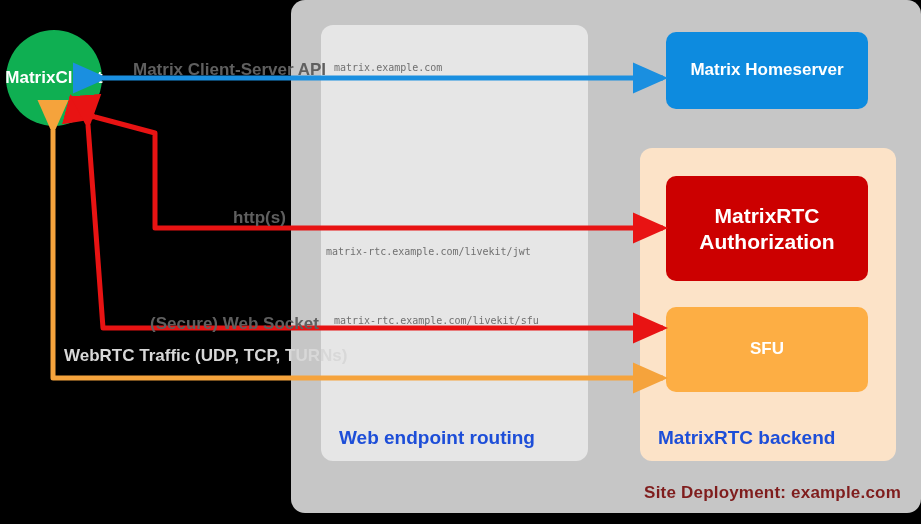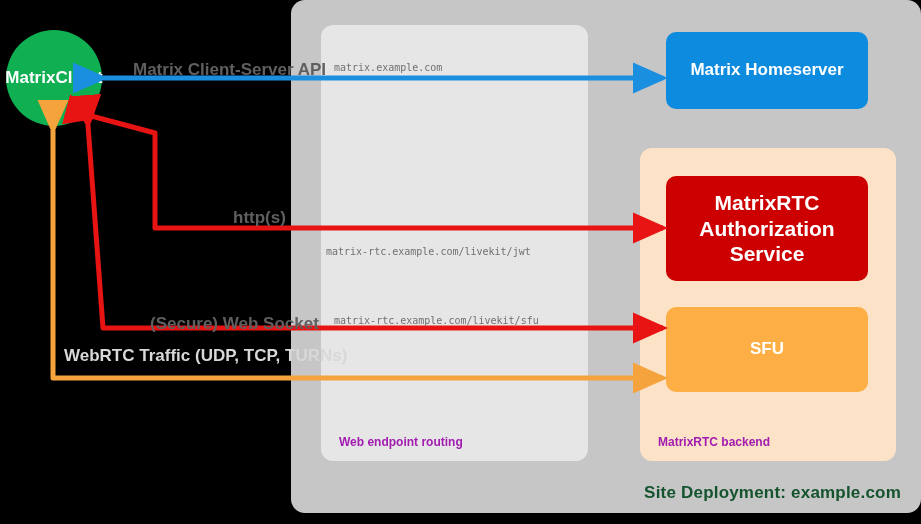--- a/index.html
+++ b/index.html
@@ -24,21 +24,21 @@
     top: 0px;
     width: 630px;
     height: 513px;
     background: #c6c6c6;
     border-radius: 14px;
   }
   .site-label {
     position: absolute;
     right: 20px;
     bottom: 10px;
-    color: #14532d;
+    color: #7f1d1d;
     font-size: 17px;
     font-weight: bold;
     letter-spacing: .2px;
     white-space: nowrap;
     text-align: right;
   }
 
   .routing-box {
     position: absolute;
     left: 321px;
@@ -54,23 +54,23 @@
     top: 148px;
     width: 256px;
     height: 313px;
     background: #fce3c8;
     border-radius: 12px;
   }
   .group-label {
     position: absolute;
     left: 18px;
     bottom: 12px;
-    font-size: 12px;
-    font-weight: bold;
-    color: #a21caf;
+    font-size: 19px;
+    font-weight: bold;
+    color: #1d4ed8;
     white-space: nowrap;
   }
 
   
   .client-circle {
     position: absolute;
     left: 6px;
     top: 30px;
     width: 96px;
     height: 96px;
@@ -166,21 +166,20 @@
   </div>
 
   <div class="node node-homeserver">
     <span>Matrix Homeserver</span>
   </div>
 
   <div class="node node-auth">
     <div>
       <div>MatrixRTC</div>
       <div>Authorization</div>
-      <div>Service</div>
     </div>
   </div>
 
   <div class="node node-sfu">
     <span>SFU</span>
   </div>
 
   <svg id="wires" viewBox="0 0 921 524">
     <defs>
       <marker id="ah-blue" markerWidth="7" markerHeight="7" refX="6" refY="3.5" orient="auto" markerUnits="strokeWidth">

